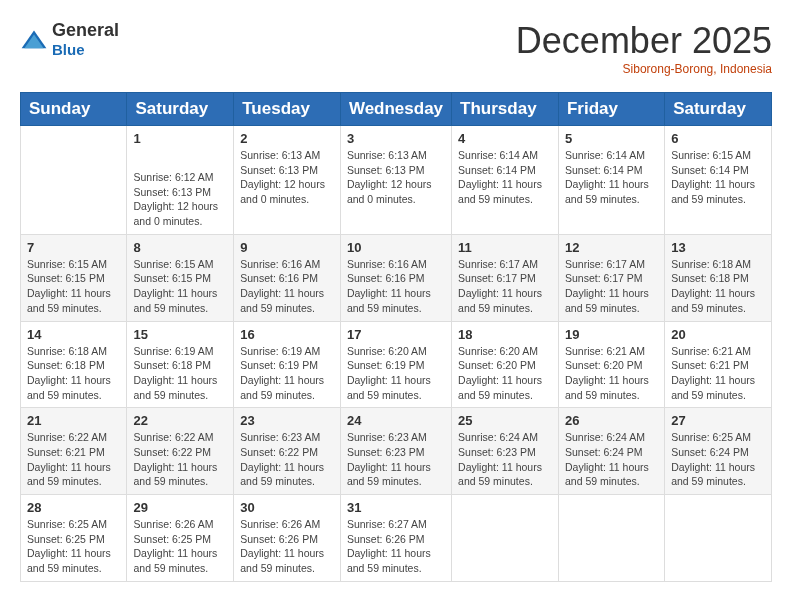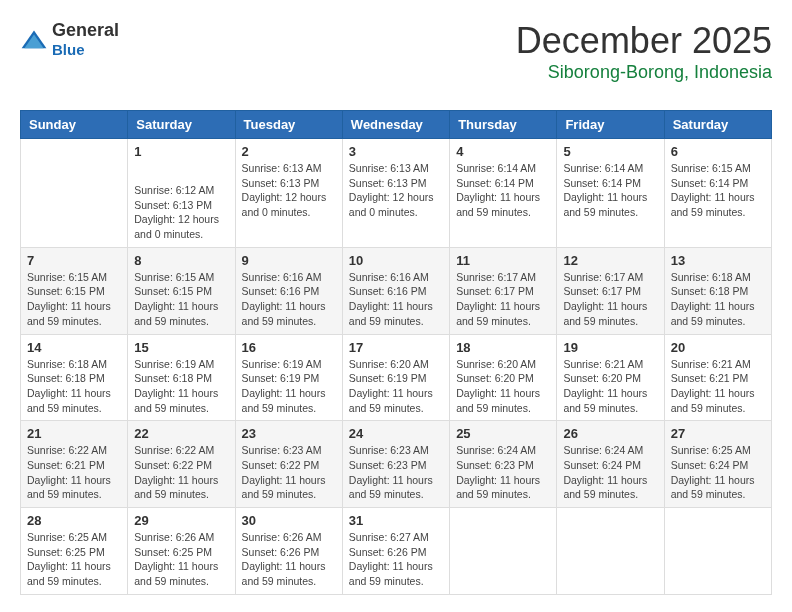--- a/index.html
+++ b/index.html
@@ -7,53 +7,53 @@
       font-family: Arial, sans-serif;
       background: #fff;
       width: 792px;
       min-height: 612px;
       padding: 20px;
     }
     .header-area {
       display: flex;
       justify-content: space-between;
       align-items: flex-start;
-      margin-bottom: 27px;
+      margin-bottom: 16px;
     }
     .logo {
       display: flex;
       align-items: center;
       gap: 4px;
     }
     .logo-icon {
       width: 28px;
       height: 22px;
     }
     .title-area {
       text-align: right;
     }
     .month-title {
       font-size: 36px;
       font-weight: normal;
       color: #333;
     }
     .location-title {
-      font-size: 18px;
-      color: #15803d;
+      font-size: 12px;
+      color: #c2410c;
     }
     .calendar-table {
       width: 100%;
       border-collapse: collapse;
       border: 1px solid #ccc;
     }
     .calendar-table th {
       background-color: #2d6db5;
       color: white;
       padding: 6px 8px;
-      font-size: 13px;
+      font-size: 17px;
       text-align: left;
       border: 1px solid #2060a0;
     }
     .calendar-table td {
       vertical-align: top;
       padding: 5px 6px;
       border: 1px solid #ddd;
       width: calc(100% / 7);
       min-height: 80px;
       font-size: 11px;

